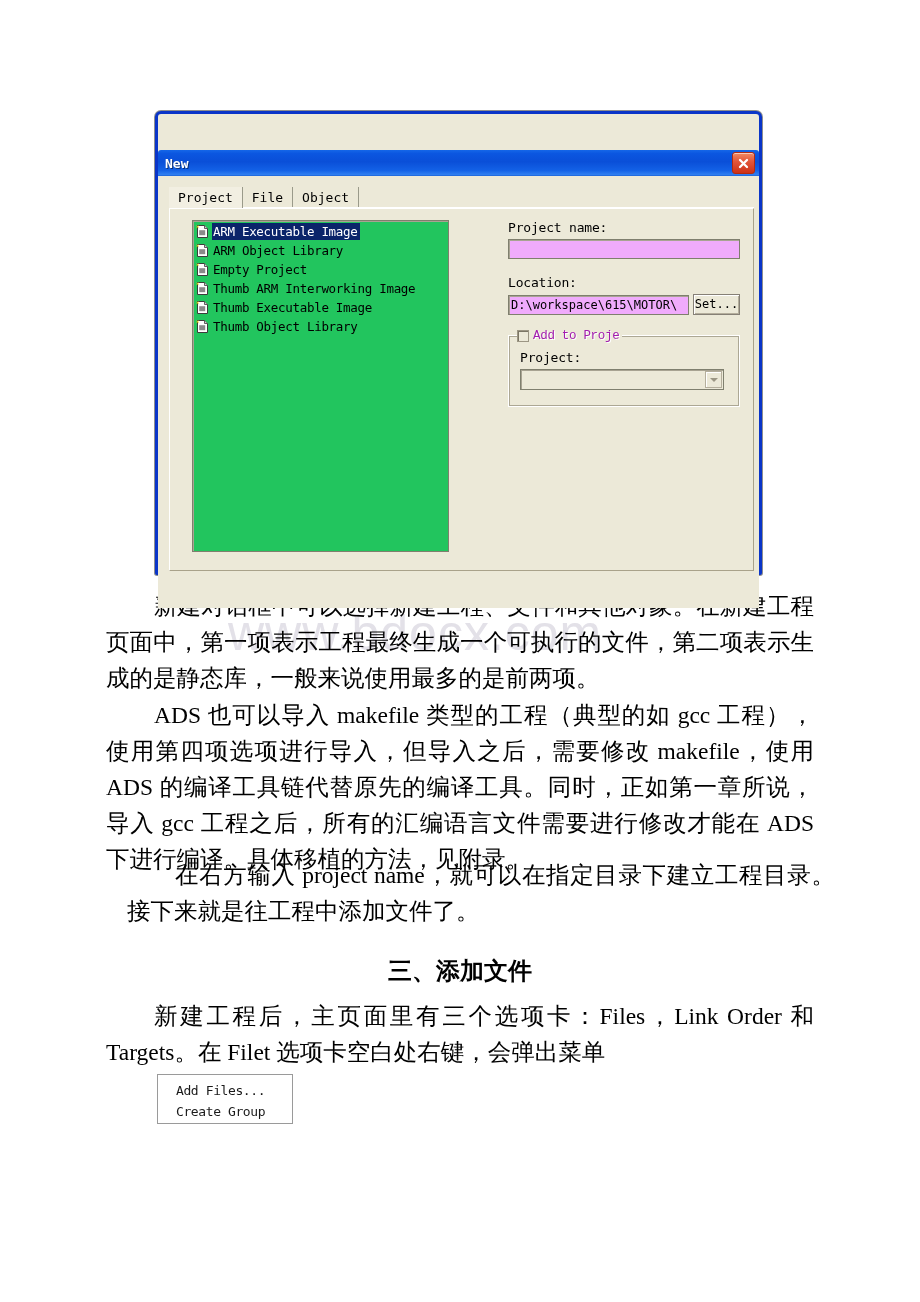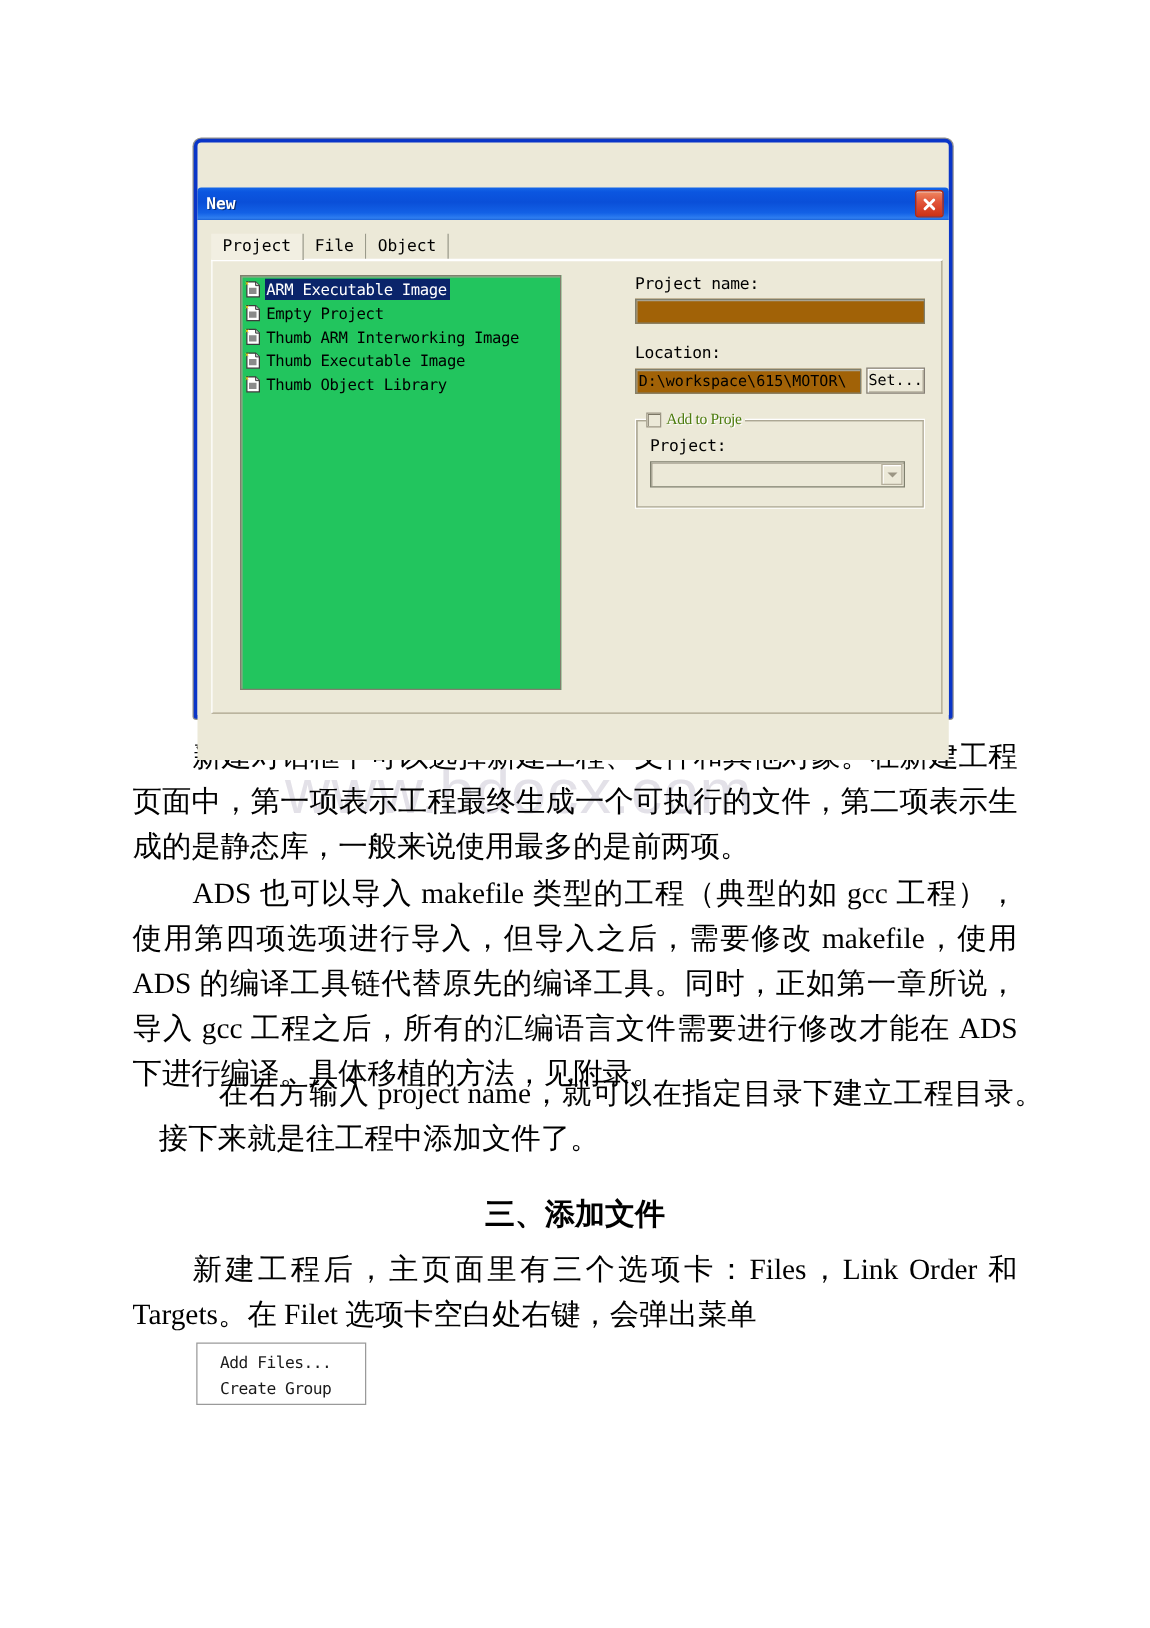--- a/index.html
+++ b/index.html
@@ -193,21 +193,21 @@
   .fld-label {
     font-size: 13px;
     font-family: "DejaVu Sans Mono", "Liberation Mono", monospace;
     letter-spacing: -0.2px;
     margin-bottom: 4px;
     color: #000;
   }
   .textinput {
     width: 100%;
     height: 20px;
-    background: #a16207;
+    background: #f0abfc;
     border: 1px solid #7f7f6e;
     box-shadow: inset 1px 1px 0 #a8a392;
     box-sizing: border-box;
     font-family: "DejaVu Sans Mono", "Liberation Mono", monospace;
     font-size: 12px;
     padding: 0 2px;
     line-height: 18px;
     color: #000;
     outline: none;
     overflow: hidden;
@@ -271,22 +271,22 @@
     width: 12px;
     height: 12px;
     background: #ece9d8;
     border: 1px solid #9c9684;
     box-shadow: inset 1px 1px 0 #7b7665;
     box-sizing: border-box;
     cursor: default;
   }
   .gb-legend-text {
     font-size: 12.5px;
-    color: #4d7c0f;
-    font-family: Liberation Serif, serif;
+    color: #a21caf;
+    font-family: Liberation Mono, monospace;
     letter-spacing: -0.3px;
     text-shadow: 1px 1px 0 #ffffff;
     white-space: nowrap;
   }
   .gb-inner {
     position: absolute;
     left: 11px;
     top: 14px;
     width: 204px;
   }
@@ -440,20 +440,31 @@
             <svg width="15" height="15" viewBox="0 0 15 15">
               <path d="M2.5 1.5 h7 l3 3 v9 h-10 z" fill="#ffffff" stroke="#3c3c3c" stroke-width="1"></path>
               <path d="M9.5 1.5 v3 h3" fill="#cfcfcf" stroke="#3c3c3c" stroke-width="0.8"></path>
               <rect x="4.2" y="6.2" width="6" height="5" fill="#8a8a8a"></rect>
               <path d="M1 1 l1.6 1.2 l1.6-1.2 l-1.1 1.7 l1.1 1.7 l-1.6-1.2 l-1.6 1.2 l1.1-1.7 z" fill="#f2d20a"></path>
             </svg>
           </span>
           <span class="li-label">ARM Executable Image</span>
         </div>
 
+        <div class="li">
+          <span class="li-icon">
+            <svg width="15" height="15" viewBox="0 0 15 15">
+              <path d="M2.5 1.5 h7 l3 3 v9 h-10 z" fill="#ffffff" stroke="#3c3c3c" stroke-width="1"></path>
+              <path d="M9.5 1.5 v3 h3" fill="#cfcfcf" stroke="#3c3c3c" stroke-width="0.8"></path>
+              <rect x="4.2" y="6.2" width="6" height="5" fill="#8a8a8a"></rect>
+              <path d="M1 1 l1.6 1.2 l1.6-1.2 l-1.1 1.7 l1.1 1.7 l-1.6-1.2 l-1.6 1.2 l1.1-1.7 z" fill="#f2d20a"></path>
+            </svg>
+          </span>
+          <span class="li-label">ARM Object Library</span>
+        </div>
 
         <div class="li">
           <span class="li-icon">
             <svg width="15" height="15" viewBox="0 0 15 15">
               <path d="M2.5 1.5 h7 l3 3 v9 h-10 z" fill="#ffffff" stroke="#3c3c3c" stroke-width="1"></path>
               <path d="M9.5 1.5 v3 h3" fill="#cfcfcf" stroke="#3c3c3c" stroke-width="0.8"></path>
               <rect x="4.2" y="6.2" width="6" height="5" fill="#8a8a8a"></rect>
               <path d="M1 1 l1.6 1.2 l1.6-1.2 l-1.1 1.7 l1.1 1.7 l-1.6-1.2 l-1.6 1.2 l1.1-1.7 z" fill="#f2d20a"></path>
             </svg>
           </span>

